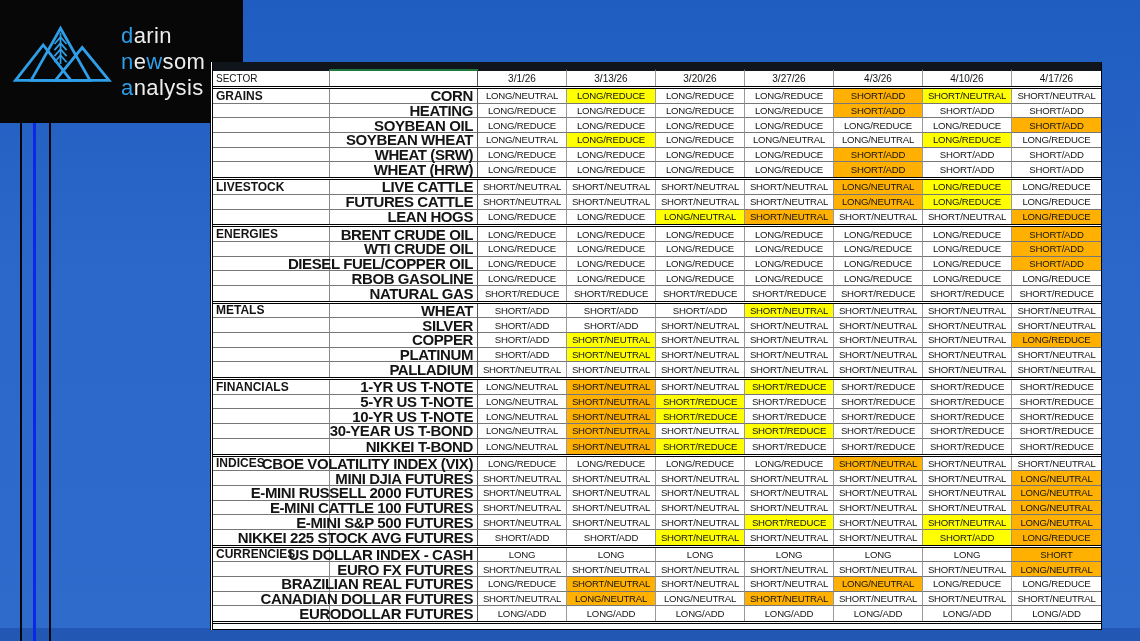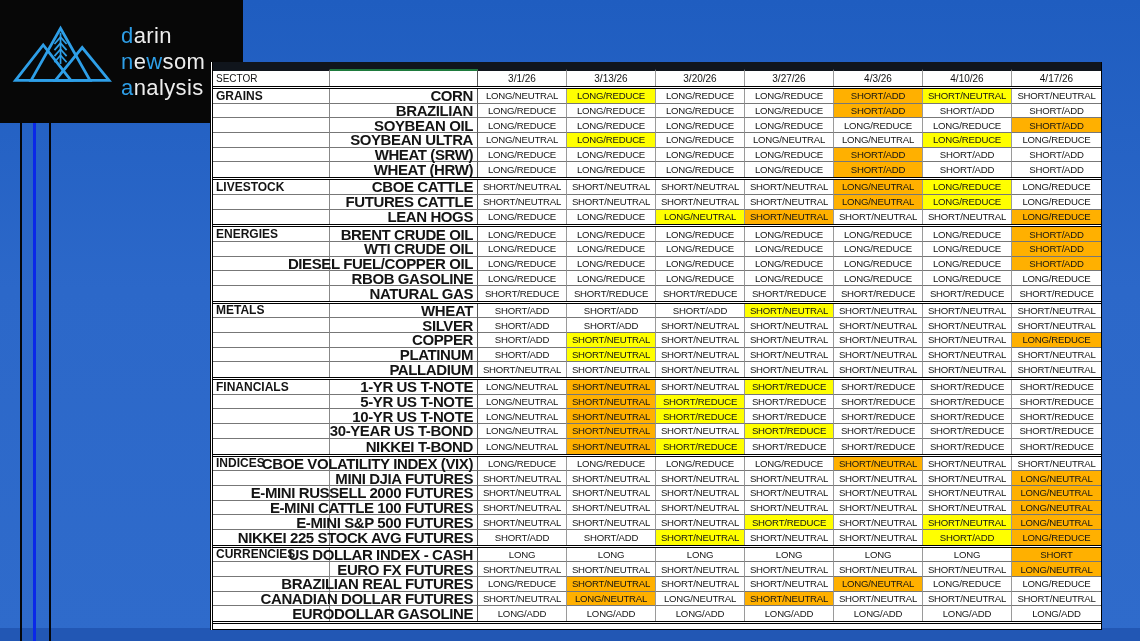--- a/index.html
+++ b/index.html
@@ -99,21 +99,21 @@
         <div class="cell value-cell">LONG/NEUTRAL</div>
         <div class="cell value-cell hl-Y">LONG/REDUCE</div>
         <div class="cell value-cell">LONG/REDUCE</div>
         <div class="cell value-cell">LONG/REDUCE</div>
         <div class="cell value-cell hl-O">SHORT/ADD</div>
         <div class="cell value-cell hl-Y">SHORT/NEUTRAL</div>
         <div class="cell value-cell">SHORT/NEUTRAL</div>
       </div>
       <div class="grid-row">
         <div class="cell sector-cell"></div>
-        <div class="cell name-cell">BRAZILIAN</div>
+        <div class="cell name-cell">HEATING</div>
         <div class="cell value-cell">LONG/REDUCE</div>
         <div class="cell value-cell">LONG/REDUCE</div>
         <div class="cell value-cell">LONG/REDUCE</div>
         <div class="cell value-cell">LONG/REDUCE</div>
         <div class="cell value-cell hl-O">SHORT/ADD</div>
         <div class="cell value-cell">SHORT/ADD</div>
         <div class="cell value-cell">SHORT/ADD</div>
       </div>
       <div class="grid-row">
         <div class="cell sector-cell"></div>
@@ -121,21 +121,21 @@
         <div class="cell value-cell">LONG/REDUCE</div>
         <div class="cell value-cell">LONG/REDUCE</div>
         <div class="cell value-cell">LONG/REDUCE</div>
         <div class="cell value-cell">LONG/REDUCE</div>
         <div class="cell value-cell">LONG/REDUCE</div>
         <div class="cell value-cell">LONG/REDUCE</div>
         <div class="cell value-cell hl-O">SHORT/ADD</div>
       </div>
       <div class="grid-row">
         <div class="cell sector-cell"></div>
-        <div class="cell name-cell">SOYBEAN ULTRA</div>
+        <div class="cell name-cell">SOYBEAN WHEAT</div>
         <div class="cell value-cell">LONG/NEUTRAL</div>
         <div class="cell value-cell hl-Y">LONG/REDUCE</div>
         <div class="cell value-cell">LONG/REDUCE</div>
         <div class="cell value-cell">LONG/NEUTRAL</div>
         <div class="cell value-cell">LONG/NEUTRAL</div>
         <div class="cell value-cell hl-Y">LONG/REDUCE</div>
         <div class="cell value-cell">LONG/REDUCE</div>
       </div>
       <div class="grid-row">
         <div class="cell sector-cell"></div>
@@ -156,21 +156,21 @@
         <div class="cell value-cell">LONG/REDUCE</div>
         <div class="cell value-cell">LONG/REDUCE</div>
         <div class="cell value-cell hl-O">SHORT/ADD</div>
         <div class="cell value-cell">SHORT/ADD</div>
         <div class="cell value-cell">SHORT/ADD</div>
       </div>
     </div>
     <div class="section">
       <div class="grid-row">
         <div class="cell sector-cell">LIVESTOCK</div>
-        <div class="cell name-cell">CBOE CATTLE</div>
+        <div class="cell name-cell">LIVE CATTLE</div>
         <div class="cell value-cell">SHORT/NEUTRAL</div>
         <div class="cell value-cell">SHORT/NEUTRAL</div>
         <div class="cell value-cell">SHORT/NEUTRAL</div>
         <div class="cell value-cell">SHORT/NEUTRAL</div>
         <div class="cell value-cell hl-O">LONG/NEUTRAL</div>
         <div class="cell value-cell hl-Y">LONG/REDUCE</div>
         <div class="cell value-cell">LONG/REDUCE</div>
       </div>
       <div class="grid-row">
         <div class="cell sector-cell"></div>
@@ -474,21 +474,21 @@
         <div class="cell value-cell">SHORT/NEUTRAL</div>
         <div class="cell value-cell hl-O">LONG/NEUTRAL</div>
         <div class="cell value-cell">LONG/NEUTRAL</div>
         <div class="cell value-cell hl-O">SHORT/NEUTRAL</div>
         <div class="cell value-cell">SHORT/NEUTRAL</div>
         <div class="cell value-cell">SHORT/NEUTRAL</div>
         <div class="cell value-cell">SHORT/NEUTRAL</div>
       </div>
       <div class="grid-row">
         <div class="cell sector-cell"></div>
-        <div class="cell name-cell">EURODOLLAR GASOLINE</div>
+        <div class="cell name-cell">EURODOLLAR FUTURES</div>
         <div class="cell value-cell">LONG/ADD</div>
         <div class="cell value-cell">LONG/ADD</div>
         <div class="cell value-cell">LONG/ADD</div>
         <div class="cell value-cell">LONG/ADD</div>
         <div class="cell value-cell">LONG/ADD</div>
         <div class="cell value-cell">LONG/ADD</div>
         <div class="cell value-cell">LONG/ADD</div>
       </div>
     </div>
     <div class="sheet-footer"></div>

